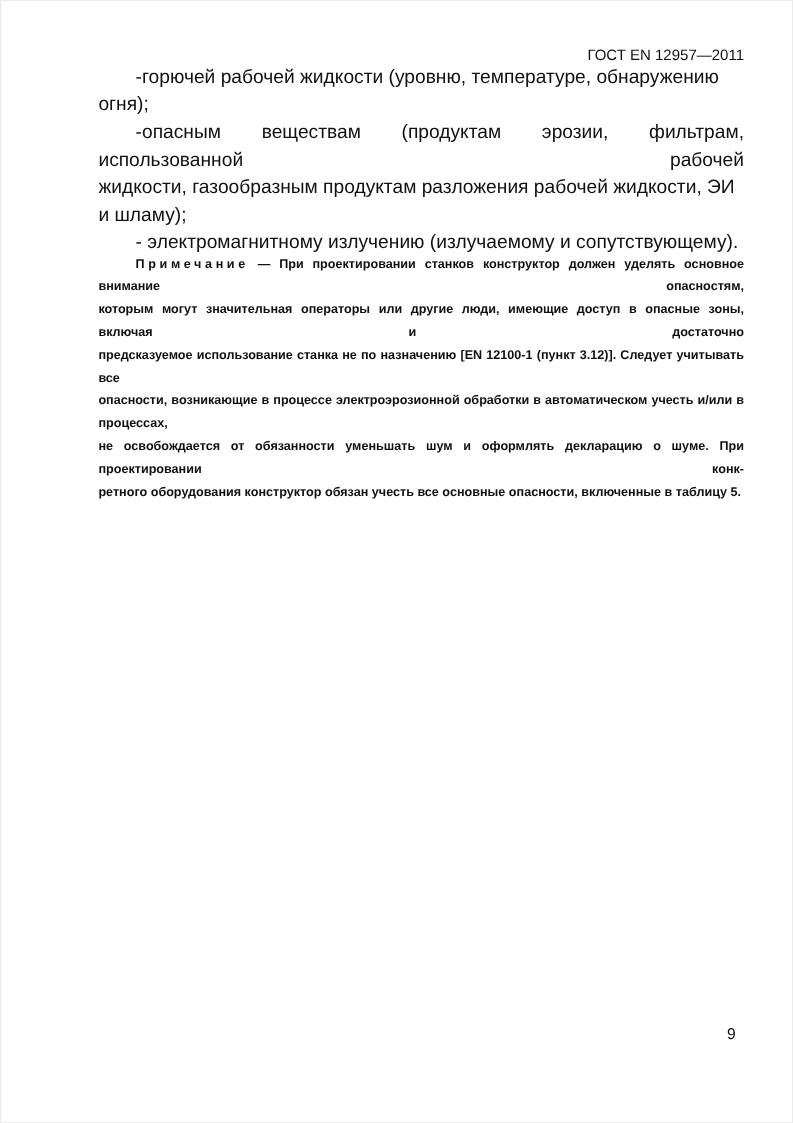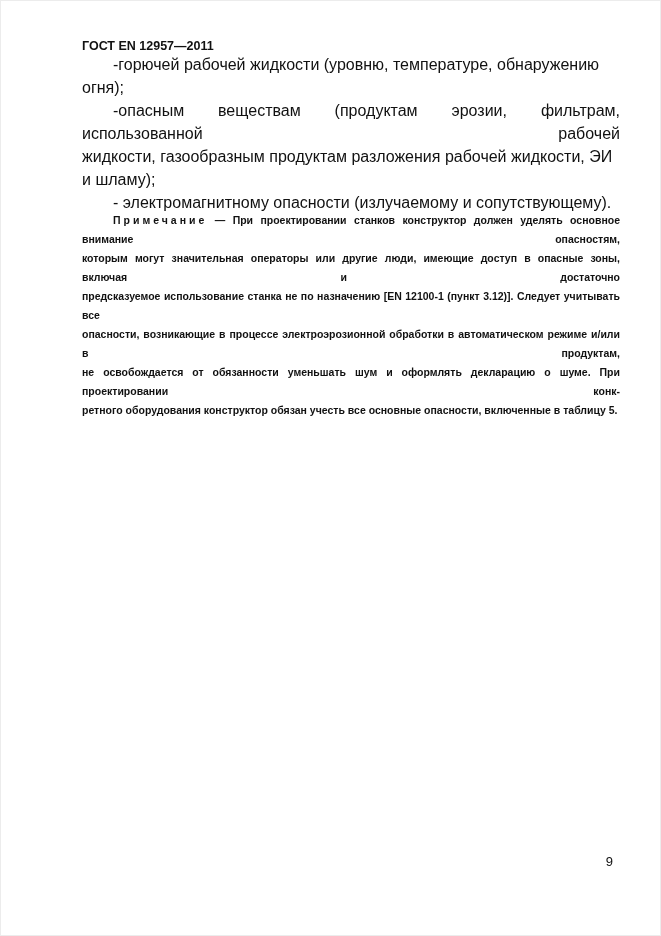--- a/index.html
+++ b/index.html
@@ -17,22 +17,22 @@
     -webkit-font-smoothing: antialiased;
   }
   .content {
     position: absolute;
     left: 81px;
     top: 0;
     width: 538px;
   }
   .running-header {
     margin-top: 38px;
-    text-align: left;
-    font-weight: bold;
+    text-align: right;
+    font-weight: normal;
     font-size: 12.5px;
     line-height: 14px;
   }
   .line {
     font-size: 16px;
     line-height: 23px;
   }
   .indent { text-indent: 31px; }
   .just {
     text-align: justify;
@@ -58,32 +58,32 @@
 
 <div class="page">
   <div class="content">
 
     <div class="running-header">ГОСТ EN 12957—2011</div>
 
     <div class="para">
       <div class="line indent">-горючей рабочей жидкости (уровню, температуре, обнаружению огня);</div>
       <div class="line indent just">-опасным веществам (продуктам эрозии, фильтрам, использованной рабочей</div>
       <div class="line">жидкости, газообразным продуктам разложения рабочей жидкости, ЭИ и шламу);</div>
-      <div class="line indent">- электромагнитному опасности (излучаемому и сопутствующему).</div>
+      <div class="line indent">- электромагнитному излучению (излучаемому и сопутствующему).</div>
     </div>
 
     <div class="note">
       <div class="note-line indent just">
         <span class="note-label">Примечание</span>
         <span>—</span>
         <span>При проектировании станков конструктор должен уделять основное внимание опасностям,</span>
       </div>
       <div class="note-line just">которым могут значительная операторы или другие люди, имеющие доступ в опасные зоны, включая и достаточно</div>
       <div class="note-line just">предсказуемое использование станка не по назначению [EN 12100-1 (пункт 3.12)]. Следует учитывать все</div>
-      <div class="note-line just">опасности, возникающие в процессе электроэрозионной обработки в автоматическом режиме и/или в продуктам,</div>
+      <div class="note-line just">опасности, возникающие в процессе электроэрозионной обработки в автоматическом учесть и/или в процессах,</div>
       <div class="note-line just">не освобождается от обязанности уменьшать шум и оформлять декларацию о шуме. При проектировании конк-</div>
       <div class="note-line">ретного оборудования конструктор обязан учесть все основные опасности, включенные в таблицу 5.</div>
     </div>
 
   </div>
 
   <div class="page-number">9</div>
 </div>
 
 </body></html>

